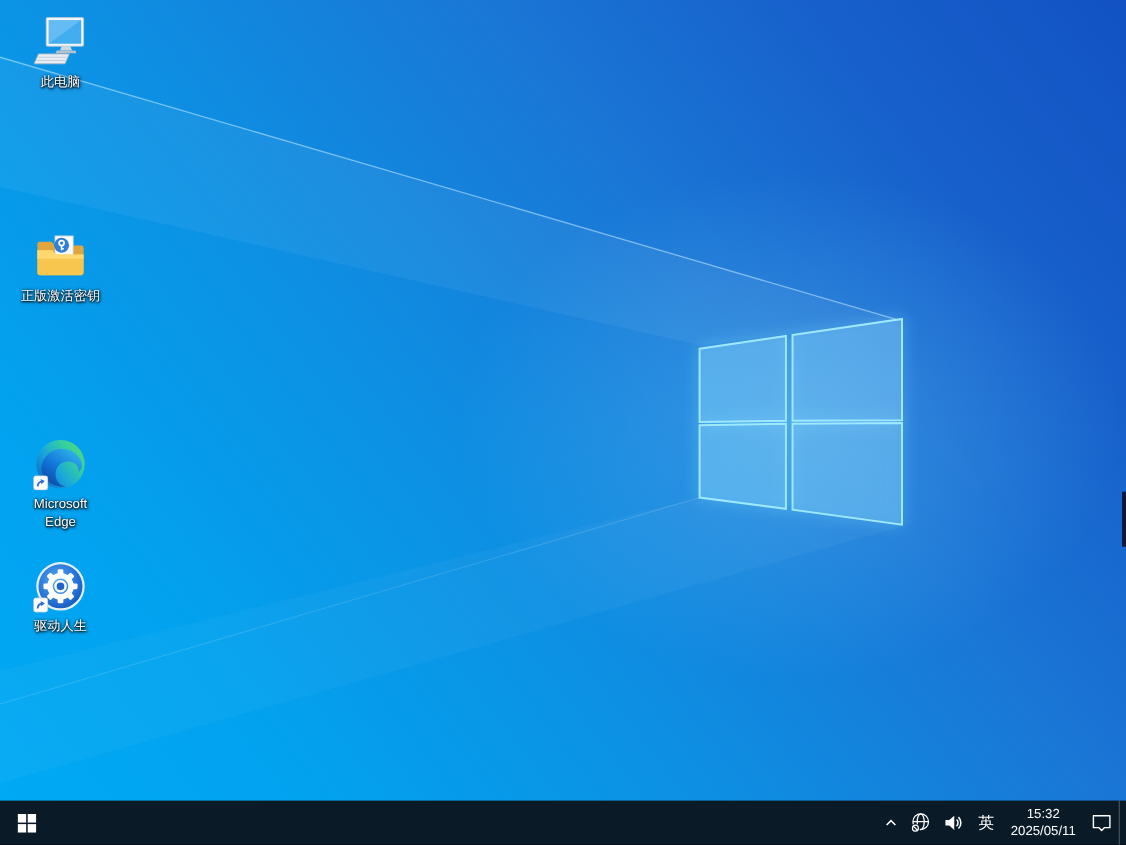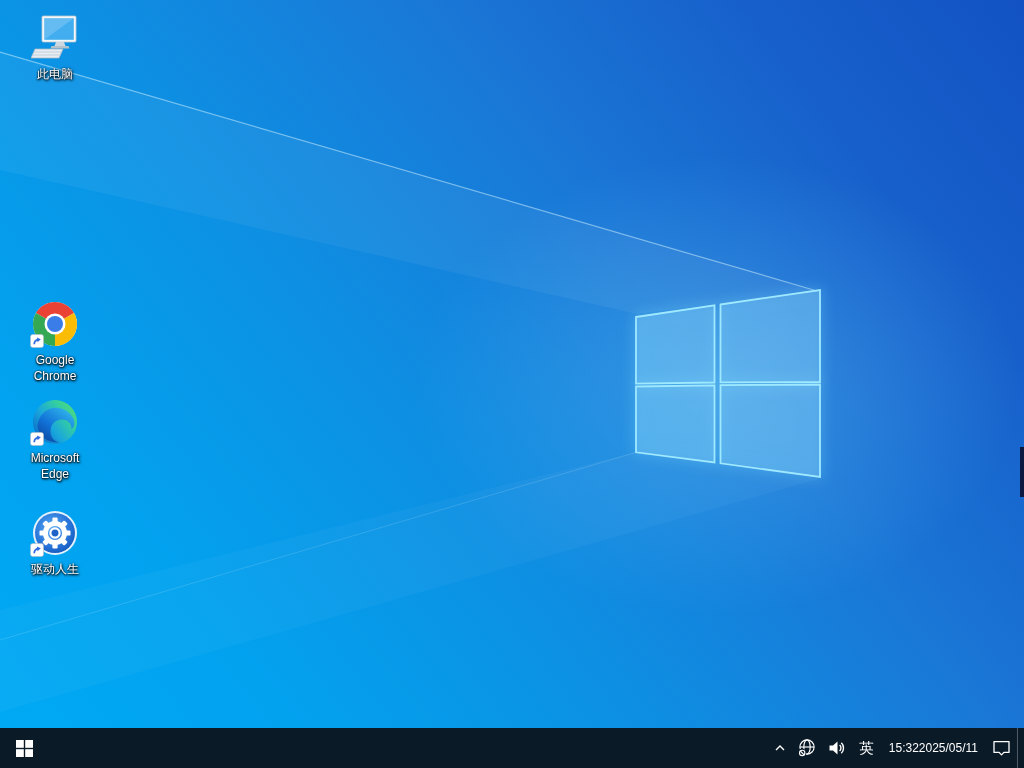--- a/index.html
+++ b/index.html
@@ -34,21 +34,21 @@
   }
   
   .taskbar{
     position:absolute;left:0;bottom:0;width:1024px;height:40px;
     background:#0a1a27;display:flex;align-items:stretch;z-index:5;
   }
   .start-btn{width:48px;height:40px;display:flex;align-items:center;justify-content:center;}
   .tray{margin-left:auto;display:flex;align-items:stretch;}
   .tray-item{display:flex;align-items:center;justify-content:center;height:40px;padding:0 5px;color:#fff;}
   .lang{font-size:14.5px;padding:0 7px;letter-spacing:0;}
-  .clock{flex-direction:row;font-size:12px;line-height:15px;padding:0 8px;text-align:center;}
+  .clock{flex-direction:column;font-size:12px;line-height:15px;padding:0 8px;text-align:center;}
   .show-desktop{width:6px;border-left:1px solid rgba(255,255,255,0.28);}
   
   .edge-scrollbar{position:absolute;right:0;top:447px;width:4px;height:50px;background:#0a1030;opacity:.9;}
 </style>
 </head>
 <body>
 
 <div class="wallpaper">
 
   <svg class="rays" width="1024" height="728" viewBox="0 0 1024 728">
@@ -77,39 +77,38 @@
         <rect x="13.2" y="4.2" width="29.6" height="21.6" fill="#42aef0"></rect>
         <polygon points="13.2,4.2 42.8,4.2 13.2,25.8" fill="rgba(255,255,255,0.18)"></polygon>
         <polygon points="25,28 33,28 34.5,32 23.5,32" fill="#cdd8e0"></polygon>
         <polygon points="20.5,32 37.5,32 38.5,34.5 19.5,34.5" fill="#b4c2cc"></polygon>
       </svg>
     </div>
     <div class="icon-label">此电脑</div>
   </div>
 
 
-
-  <div class="icon-cell" style="top:299px">
-    <div class="icon-art">
-      <svg class="main" viewBox="0 0 48 48">
-        <circle cx="24" cy="24" r="22" fill="#ffffff"></circle>
-        <path d="M4.95,13 A22,22 0 0 1 43.05,13 L24,24 Z" fill="#ea4335"></path>
-        <path d="M43.05,13 A22,22 0 0 1 24,46 L24,24 Z" fill="#fbbc05"></path>
-        <path d="M24,46 A22,22 0 0 1 4.95,13 L24,24 Z" fill="#34a853"></path>
-        <circle cx="24" cy="24" r="10.5" fill="#ffffff"></circle>
-        <circle cx="24" cy="24" r="8" fill="#3a7de8"></circle>
-      </svg>
-      <svg class="shortcut" viewBox="0 0 14 14">
-        <rect x="0.5" y="0.5" width="13" height="13" rx="2.2" fill="#ffffff" stroke="#aebbc7" stroke-width="0.6"></rect>
-        <path d="M4.2,10.2 q0.2,-4 4,-4.6" stroke="#2e6ce0" stroke-width="1.7" fill="none"></path>
-        <polygon points="6.9,3.4 10.8,5.3 7.6,8.2" fill="#2e6ce0"></polygon>
-      </svg>
-    </div>
-    <div class="icon-label">Google Chrome</div>
-  </div>
+  <div class="icon-cell" style="top:208px">
+    <div class="icon-art">
+      <svg class="main" viewBox="0 0 48 48">
+        <path d="M3,13 q0,-2.2 2.2,-2.2 h10.6 l3.2,3.4 h24 q2,0 2,2 v23 q0,2 -2,2 H5 q-2,0 -2,-2 Z" fill="#e0a53c"></path>
+        <g>
+          <rect x="19" y="5.5" width="16.5" height="23" fill="#ffffff" stroke="#c3ced6" stroke-width="0.8"></rect>
+          <circle cx="25" cy="14" r="6.8" fill="#2f7fd6"></circle>
+          <circle cx="25" cy="12" r="2.3" fill="none" stroke="#ffffff" stroke-width="1.5"></circle>
+          <line x1="25" y1="14.2" x2="25" y2="18.6" stroke="#ffffff" stroke-width="1.5"></line>
+          <line x1="25" y1="17.2" x2="27" y2="17.2" stroke="#ffffff" stroke-width="1.3"></line>
+        </g>
+        <path d="M3,18.5 h13.5 l3,3.8 h25.5 v16 q0,2.9 -2.9,2.9 H5.9 q-2.9,0 -2.9,-2.9 Z" fill="#f7c64e"></path>
+        <path d="M3,18.5 h13.5 l3,3.8 h25.5 v4 H3 Z" fill="#ffd96e"></path>
+      </svg>
+    </div>
+    <div class="icon-label">正版激活密钥</div>
+  </div>
+
 
   <div class="icon-cell" style="top:397px">
     <div class="icon-art">
       <svg class="main" viewBox="0 0 48 48">
         <defs>
           <linearGradient id="eGrad" x1="0" y1="0.85" x2="1" y2="0.1">
             <stop offset="0" stop-color="#0b66c3"></stop>
               <stop offset="0.38" stop-color="#19a6dd"></stop>
             <stop offset="0.72" stop-color="#35cfa0"></stop>
               <stop offset="1" stop-color="#55dd73"></stop>

